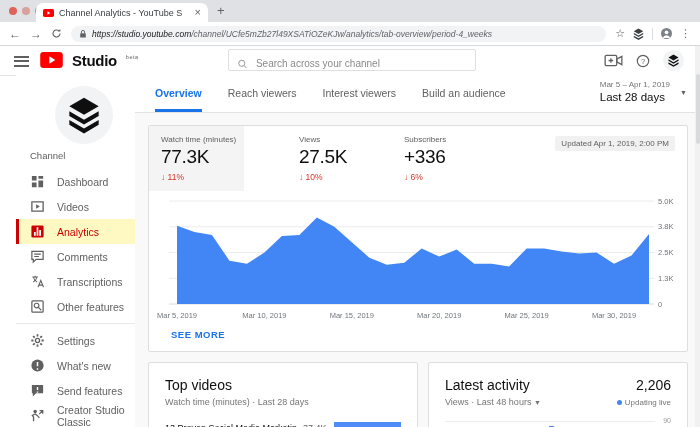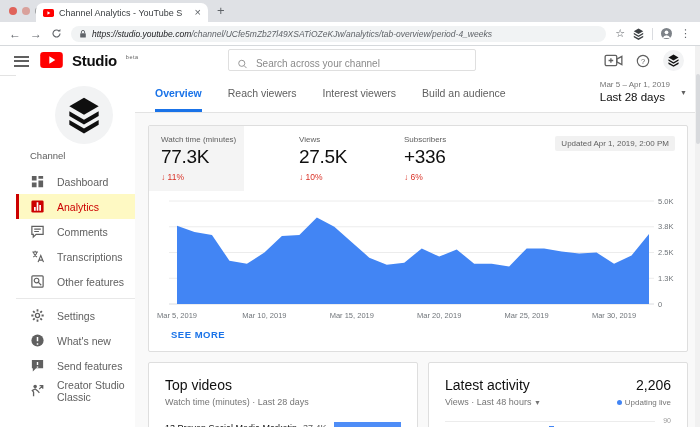--- a/index.html
+++ b/index.html
@@ -210,20 +210,27 @@
       </svg>
   </div>
   <div class="section-label">Channel</div>
   <div class="menu">
     <div class="mi">
       <svg viewBox="0 0 16 16">
           <path d="M2 2h5v5H2zM9 2h5v3H9zM9 7h5v7H9zM2 9h5v5H2z"></path>
         </svg>
       <span>Dashboard</span>
     </div>
+    <div class="mi">
+      <svg viewBox="0 0 16 16">
+          <path d="M2 3h12v10H2z" fill="none" stroke="currentColor" stroke-width="1.4"></path>
+          <path d="M6.5 5.5l4 2.5-4 2.5z"></path>
+        </svg>
+      <span>Videos</span>
+    </div>
     <div class="mi active">
       <svg viewBox="0 0 16 16">
           <rect x="1.5" y="1.5" width="13" height="13" rx="1.5"></rect>
           <path d="M4.3 8.5h1.8v4H4.3zM7.1 3.5h1.8v9H7.1zM9.9 6.5h1.8v6H9.9z" fill="#fff"></path>
         </svg>
       <span>Analytics</span>
     </div>
     <div class="mi">
       <svg viewBox="0 0 16 16">
           <path d="M2 2.5h12v8.5H6.5L3.5 14v-3H2z" fill="none" stroke="currentColor" stroke-width="1.3"></path>

